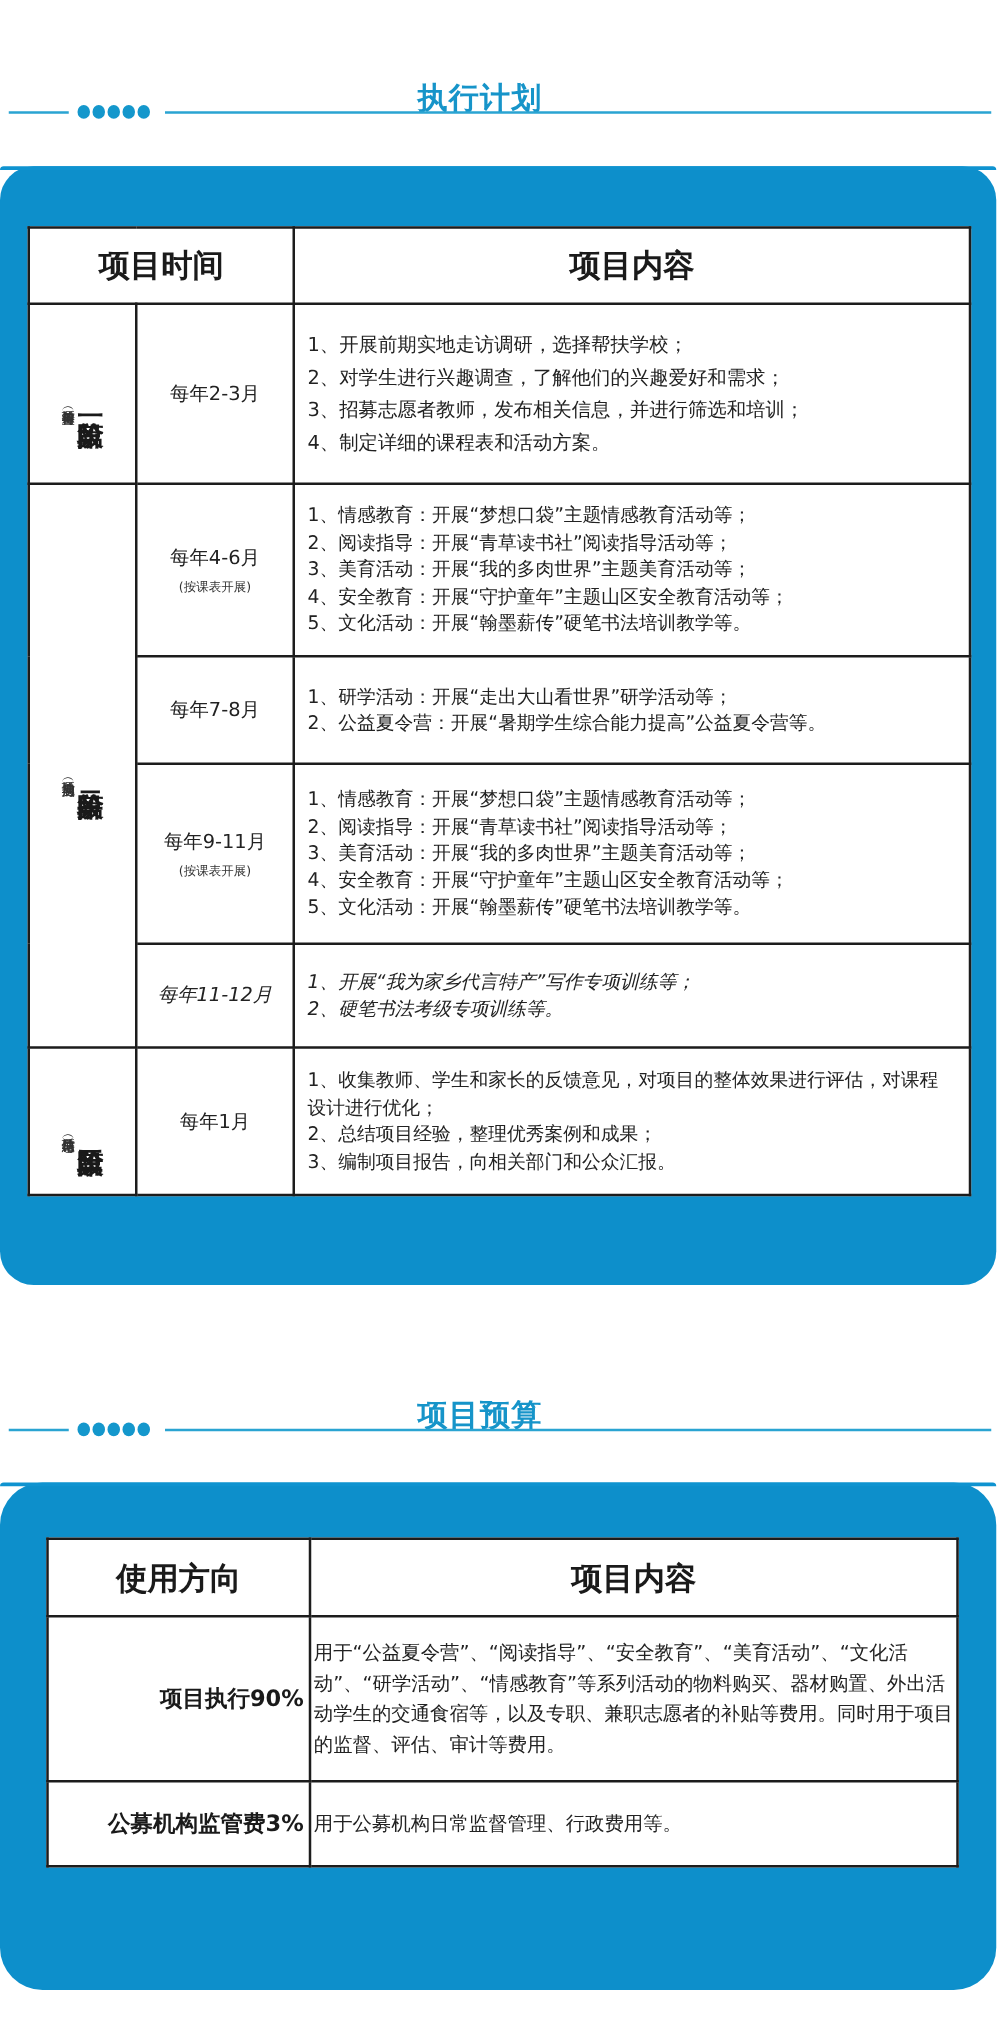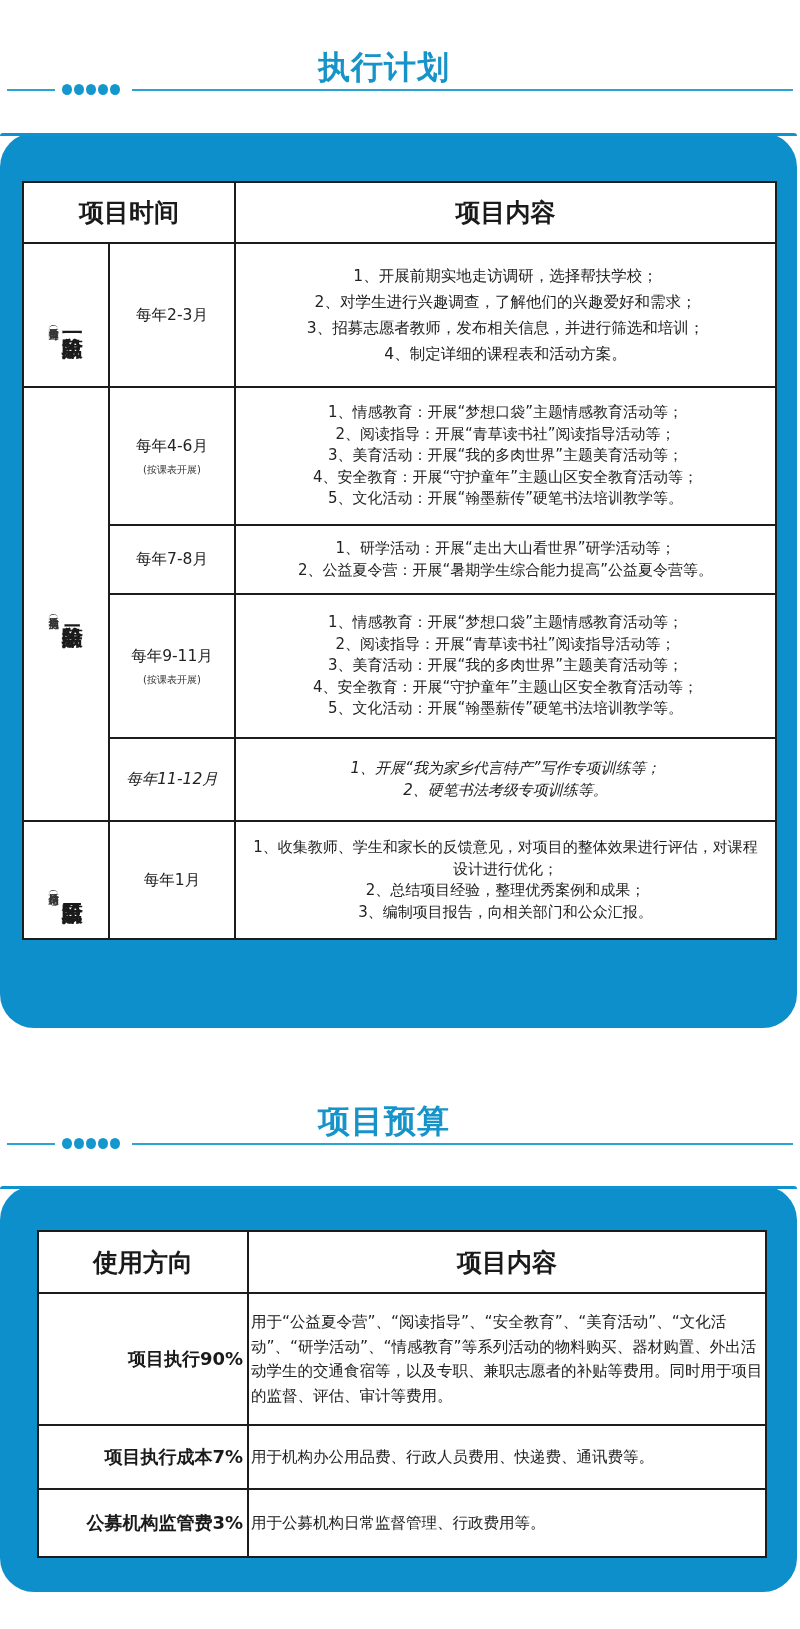--- a/index.html
+++ b/index.html
@@ -2,21 +2,21 @@
 <html><head>
 <meta charset="utf-8">
 <style>
   * { box-sizing: border-box; margin: 0; padding: 0; }
   html, body { width: 800px; height: 1629px; background: #ffffff; overflow: hidden; }
   body { position: relative; font-family: "DejaVu Sans", "Liberation Sans", sans-serif; color: #1a1a1a; }
 
   .section-title {
     position: absolute; left: 0; width: 768px; text-align: center;
     font-family: "DejaVu Sans", sans-serif; font-weight: bold;
-    font-size: 32px; color: #1694c9; letter-spacing: 1px;
+    font-size: 24px; color: #1694c9; letter-spacing: 1px; margin-top: 16px;
   }
   .divider { position: absolute; left: 0; width: 800px; height: 12px; }
   .divider .line-left { position: absolute; left: 7px; top: 5px; width: 48px; height: 2px; background: #2aa4d2; }
   .divider .line-right { position: absolute; left: 132px; right: 7px; top: 5px; height: 2px; background: #2aa4d2; }
   .divider .dots { position: absolute; left: 62px; top: 0; display: flex; gap: 2px; }
   .divider .dot { width: 10px; height: 11px; border-radius: 50%; background: #1497cc; }
 
   .panel {
     position: absolute; left: 0; width: 797px; background: #0d8fcb;
     border-radius: 34px;
@@ -33,21 +33,21 @@
   #plan-table { left: 22px; top: 48px; width: 755px; }
   #plan-table th { font-family: "DejaVu Sans", sans-serif; font-weight: bold; font-size: 25px; height: 61px; }
   .stage-cell { width: 86px; text-align: center; vertical-align: middle; padding: 0; }
   .stage-inner { display: inline-flex; flex-direction: row; align-items: center; justify-content: center; gap: 2px; }
   .stage-sub { writing-mode: vertical-rl; font-size: 10.5px; color: #333; line-height: 1; letter-spacing: 0; }
   .stage-main { writing-mode: vertical-rl; font-size: 21px; font-weight: bold; line-height: 1.05; letter-spacing: 0; text-orientation: upright; }
   .time-cell { width: 126px; text-align: center; vertical-align: middle; font-size: 15.5px; color: #222; }
   .time-note { display: block; font-size: 10px; color: #333; margin-top: 6px; }
   .content-cell { vertical-align: middle; padding: 4px 10px 4px 10px; font-size: 15px; line-height: 21.5px; color: #222; }
   .content-cell.big { font-size: 15.5px; line-height: 26px; }
-  .content-cell .item { display: block; white-space: nowrap; text-align: center; }
+  .content-cell .item { display: block; white-space: nowrap; }
   .content-cell .item.wrap { white-space: normal; }
 
   .notes { position: absolute; left: 36px; top: 802px; color: #ffffff; font-weight: bold; font-size: 15.2px; line-height: 24px; }
   .notes .n2 { padding-left: 34px; }
 
   
   #budget-table { left: 37px; top: 44px; width: 730px; }
   #budget-table th { font-family: "DejaVu Sans", sans-serif; font-weight: bold; font-size: 25px; height: 62px; }
   .dir-cell { width: 210px; text-align: right; vertical-align: middle; font-weight: bold; font-size: 18px; color: #1a1a1a; padding: 0 4px; white-space: nowrap; }
   .desc-cell { vertical-align: middle; padding: 6px 2px; font-size: 15.5px; line-height: 24.5px; color: #222; }
@@ -61,21 +61,21 @@
   <div class="dots">
     <div class="dot"></div>
       <div class="dot"></div>
       <div class="dot"></div>
       <div class="dot"></div>
       <div class="dot"></div>
   </div>
   <div class="line-right"></div>
 </div>
 
-<div class="panel" style="top:133px; height:895px;">
+<div class="panel" style="top:133px; height:895px;border-radius:27px;">
   <table id="plan-table">
     <thead>
       <tr>
         <th colspan="2">项目时间</th>
         <th>项目内容</th>
       </tr>
     </thead>
     <tbody>
 
       <tr style="height:144px;">
@@ -109,21 +109,21 @@
         </td>
         <td class="content-cell">
           <span class="item">1、情感教育：开展“梦想口袋”主题情感教育活动等；</span>
           <span class="item">2、阅读指导：开展“青草读书社”阅读指导活动等；</span>
           <span class="item">3、美育活动：开展“我的多肉世界”主题美育活动等；</span>
           <span class="item">4、安全教育：开展“守护童年”主题山区安全教育活动等；</span>
           <span class="item">5、文化活动：开展“翰墨薪传”硬笔书法培训教学等。</span>
         </td>
       </tr>
 
-      <tr style="height:69px;padding-left:28px;">
+      <tr style="height:86px;padding-left:28px;">
         <td class="time-cell">
           <span>每年7-8月</span>
         </td>
         <td class="content-cell">
           <span class="item">1、研学活动：开展“走出大山看世界”研学活动等；</span>
           <span class="item">2、公益夏令营：开展“暑期学生综合能力提高”公益夏令营等。</span>
         </td>
       </tr>
 
       <tr style="height:144px;">
@@ -192,23 +192,19 @@
       <tr>
         <th>使用方向</th>
         <th>项目内容</th>
       </tr>
     </thead>
     <tbody>
       <tr style="height:132px;">
         <td class="dir-cell">项目执行90%</td>
         <td class="desc-cell">用于“公益夏令营”、“阅读指导”、“安全教育”、“美育活动”、“文化活动”、“研学活动”、“情感教育”等系列活动的物料购买、器材购置、外出活动学生的交通食宿等，以及专职、兼职志愿者的补贴等费用。同时用于项目的监督、评估、审计等费用。</td>
       </tr>
-      <tr style="height:64px;">
-        <td class="dir-cell">项目执行成本7%</td>
-        <td class="desc-cell">用于机构办公用品费、行政人员费用、快递费、通讯费等。</td>
-      </tr>
       <tr style="height:68px;">
         <td class="dir-cell">公募机构监管费3%</td>
         <td class="desc-cell">用于公募机构日常监督管理、行政费用等。</td>
       </tr>
     </tbody>
   </table>
 </div>
 
 </body></html>

